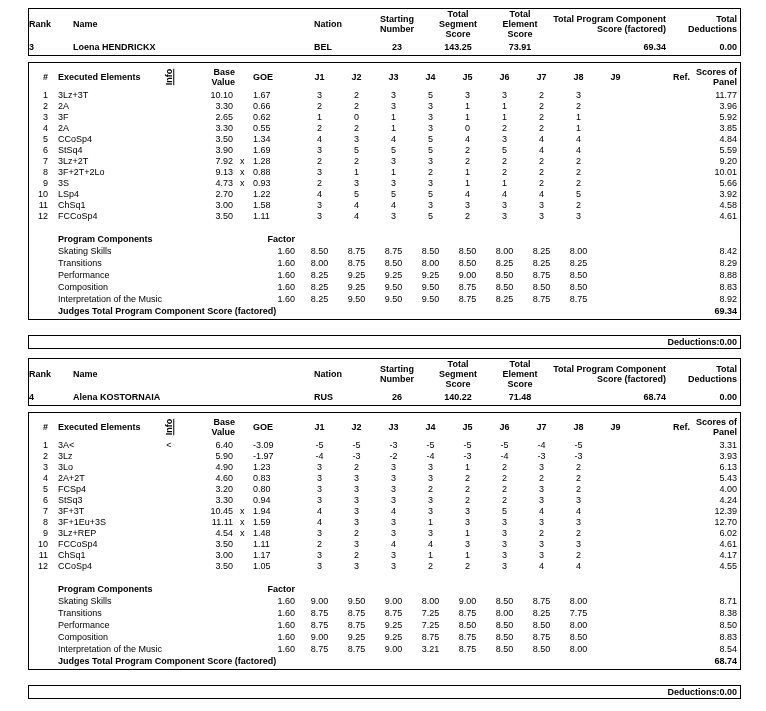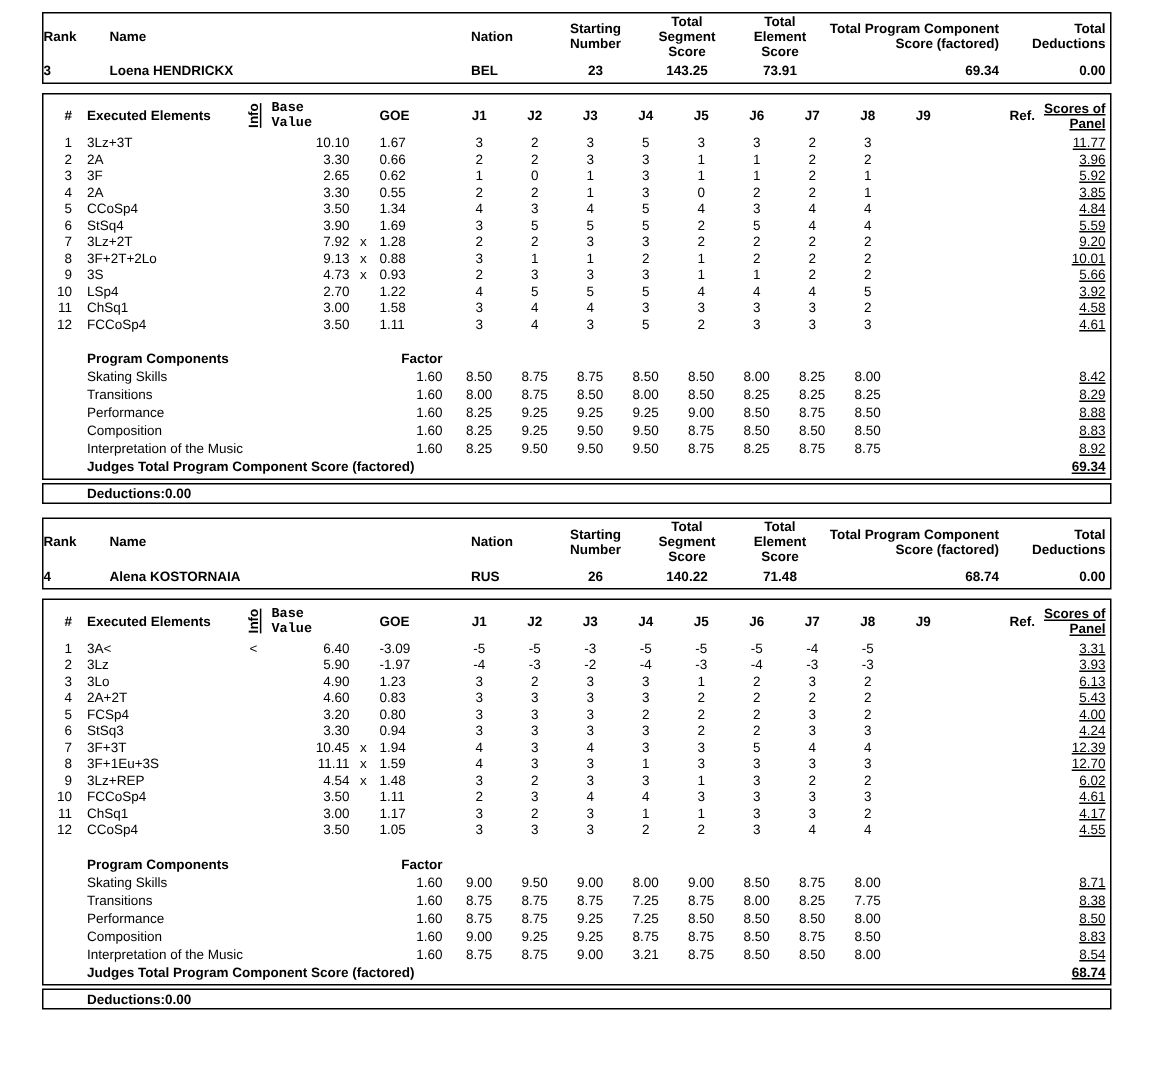--- a/index.html
+++ b/index.html
@@ -26,33 +26,33 @@
   .el-hdr td { height:24px; vertical-align:middle; font-weight:bold; }
   .el-row td  { height:11px; }
   .tot-row td { height:11px; font-weight:bold; }
   .sp-row td  { height:12px; }
   .pc-title td{ height:12px; font-weight:bold; }
   .pc-row td  { height:12px; }
   .jt-row td  { height:12px; font-weight:bold; }
   .num { text-align:right;  padding-right:3px; }
   .nm  { text-align:left;   padding-left:7px; }
   .inf { text-align:center; }
-  .bh  { text-align:left;   padding-left:2px;font-family:Liberation Mono, monospace; }
+  .bh  { text-align:right;   padding-left:2px; }
   .bv  { text-align:right;  padding-right:2px; }
   .xm  { text-align:left;   padding-left:5px; }
   .goe { text-align:left;  padding-right:6px; }
   .jc  { text-align:center; }
   .ref { text-align:right; }
-  .pn  { text-align:right;  padding-right:3px;text-decoration:underline; }
+  .pn  { text-align:right;  padding-right:3px; }
   .cl  { text-align:left;   padding-left:29px; }
   .fv  { text-align:right;  padding-right:6px; }
   .rot { display:inline-block; transform:rotate(-90deg); transform-origin:center;
          text-decoration:underline; font-weight:bold; }
   
-  .ded-box { margin-top:2px; height:14px; display:flex; justify-content:flex-start;
+  .ded-box { margin-top:15px; height:14px; display:flex; justify-content:flex-end;
              align-items:center; font-size:9px; font-weight:bold; }
   .ded-box .lbl { padding-left:29px; }
   .ded-box .val { padding-right:3px; }
   .footnote { font-size:8.5px; line-height:10px; margin:3px 0 0 8px; white-space:pre; }
 </style>
 </head>
 <body>
 
 <div class="page">
   <div id="blocks">

